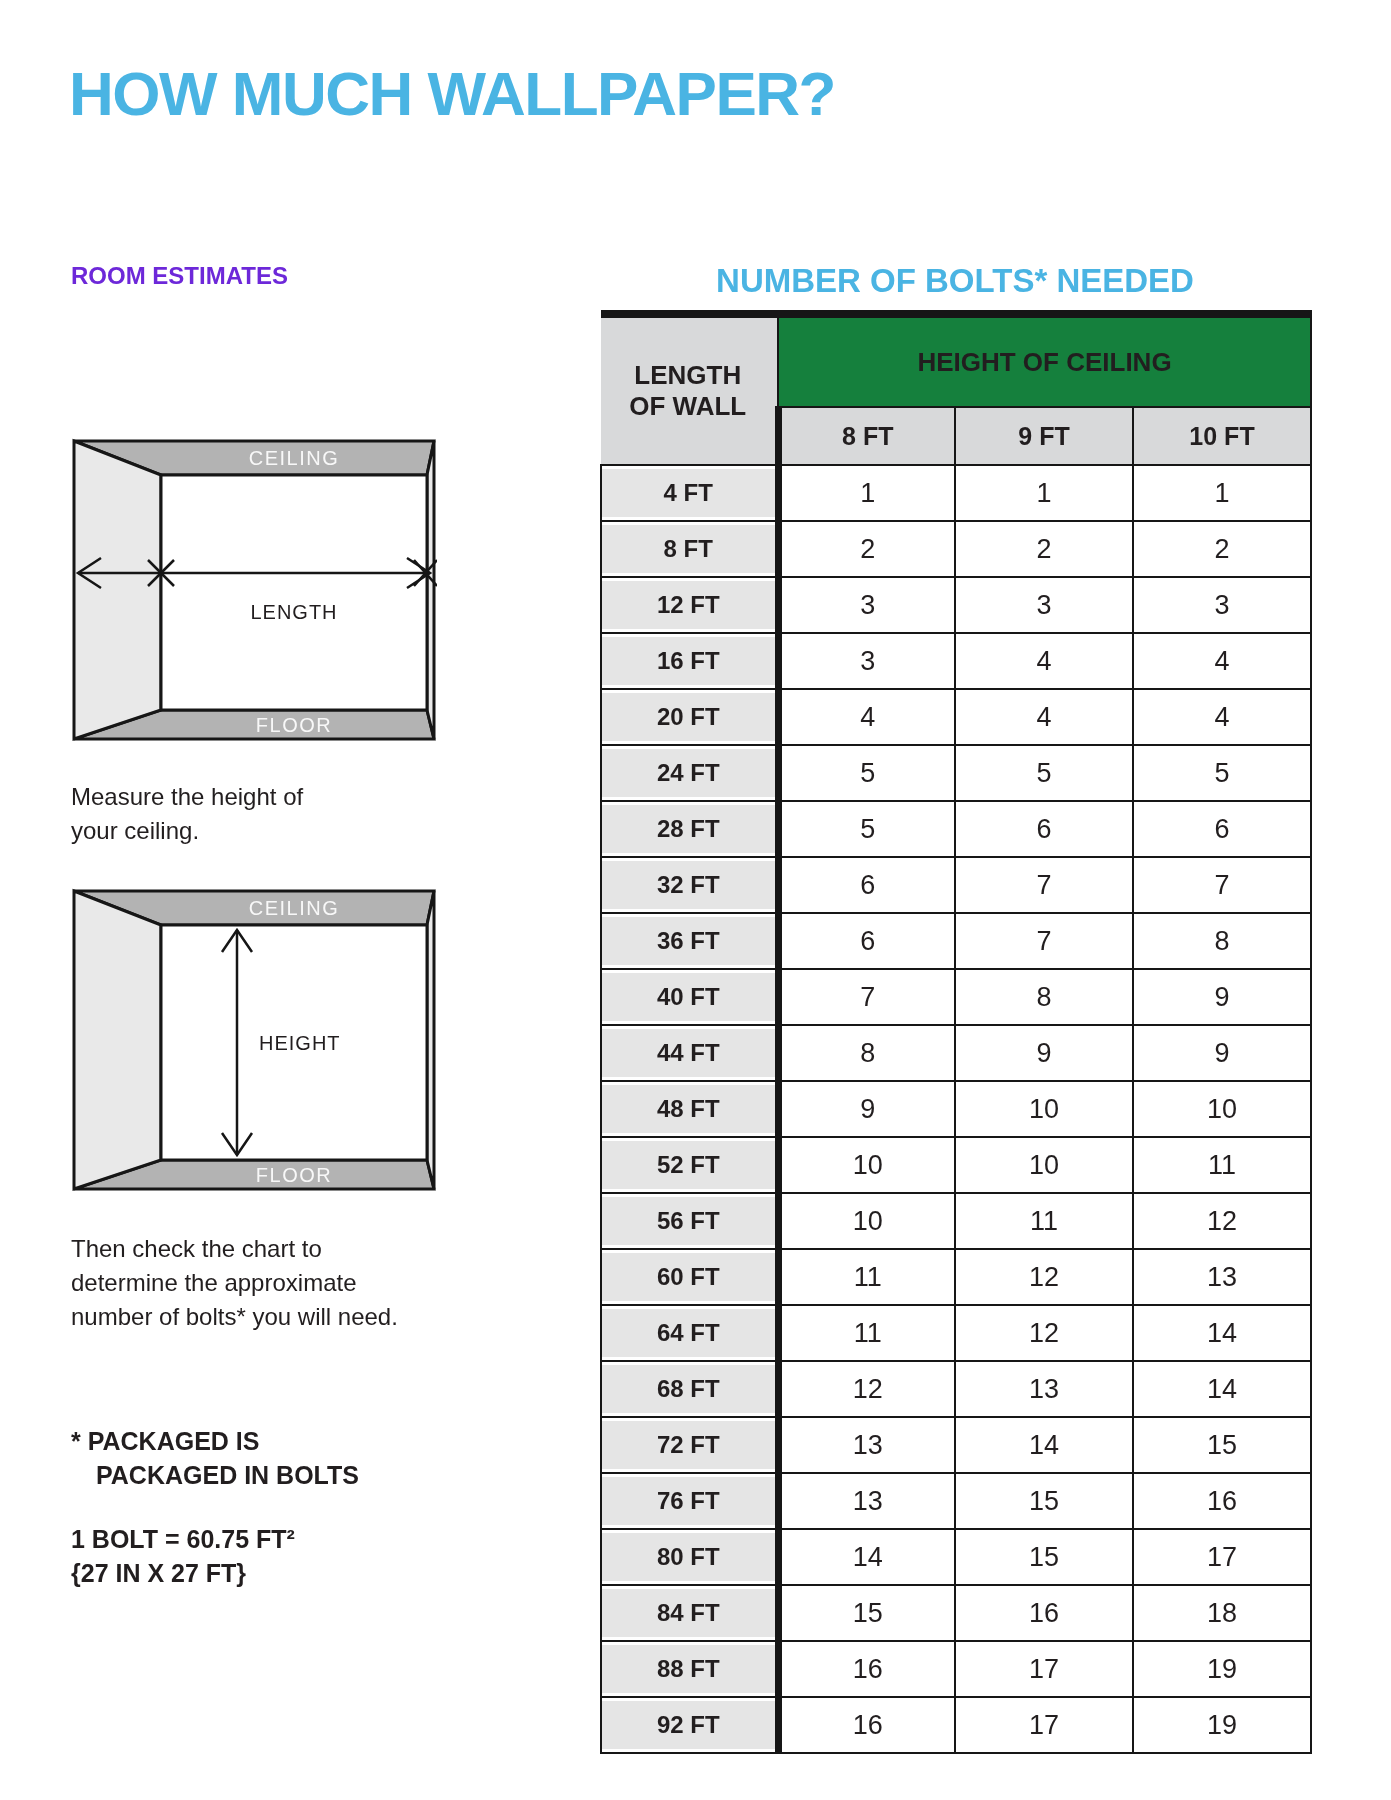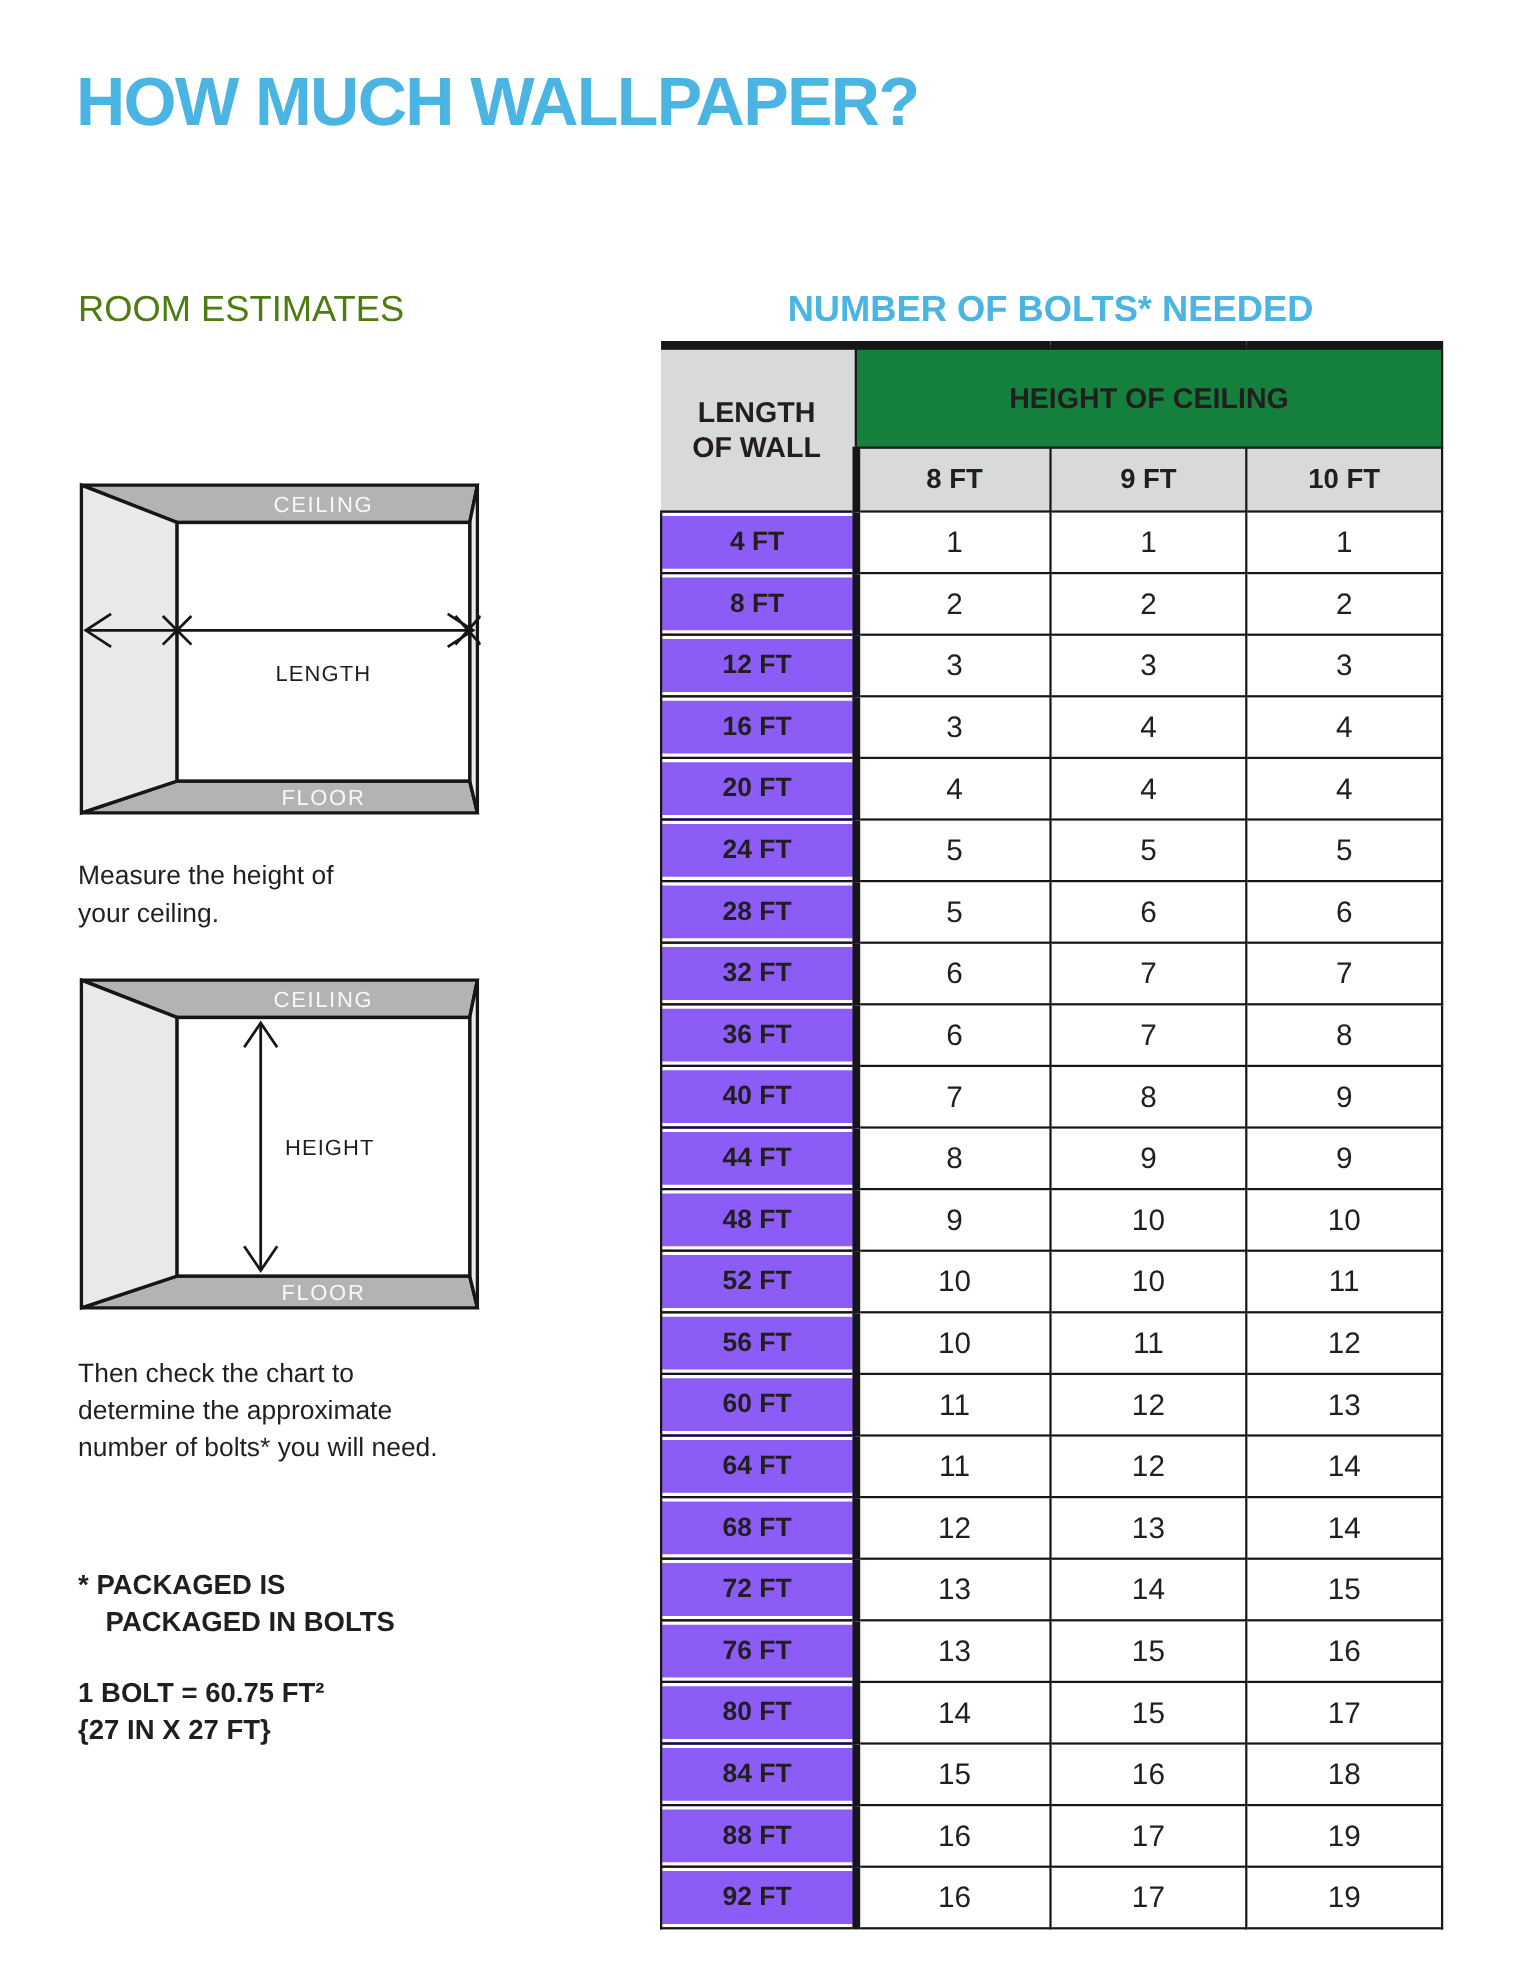--- a/index.html
+++ b/index.html
@@ -6,21 +6,21 @@
   .canvas{
     position:relative;width:1391px;height:1800px;background:#ffffff;overflow:hidden;
     font-family:"Liberation Sans","DejaVu Sans",sans-serif;color:#221e1f;
   }
   .page-title{
     position:absolute;left:69px;top:58px;margin:0;
     font-size:62px;font-weight:bold;letter-spacing:-1.5px;color:#4ab4e3;white-space:nowrap;
   }
   .section-heading{
     position:absolute;left:71px;top:262px;margin:0;
-    font-size:33px;font-weight:normal;color:#4d7c0f;white-space:nowrap;
+    font-size:24px;font-weight:bold;color:#6d28d9;white-space:nowrap;
   }
   .step-text{
     position:absolute;left:71px;margin:0;font-size:24px;line-height:34px;
     white-space:pre-line;color:#221e1f;
   }
   .step1{top:322px;}
   .step2{top:780px;}
   .step3{top:1232px;}
   .room-svg{position:absolute;left:71px;width:366px;height:304px;}
   .svg1{top:438px;}
@@ -55,21 +55,21 @@
   th.ceiling-header{
     background:#15803d;font-size:26px;font-weight:bold;height:88px;
     border-left:7px solid #161616;
   }
   th.sub-header{
     background:#d8d9da;font-size:25px;font-weight:bold;height:56px;
     border-bottom:4px solid #161616;
   }
   th.sub-header.divider{border-left:7px solid #161616;}
   tbody th{
-    background:#8b5cf6;font-size:24px;font-weight:bold;height:54px;border-left:none;
+    background:#e5e5e5;font-size:24px;font-weight:bold;height:54px;border-left:none;
     box-shadow:inset 0 3px 0 #ffffff,inset 0 -3px 0 #ffffff;
   }
   tbody td{background:#ffffff;font-size:27px;font-weight:normal;height:54px;}
   tbody td.divider{border-left:7px solid #161616;}
   svg text{font-family:"Liberation Sans","DejaVu Sans",sans-serif;}
   .panel-text{fill:#f8f8f8;font-size:20px;letter-spacing:1.5px;}
   .dim-text{fill:#221e1f;font-size:20px;letter-spacing:1px;}
 </style>
 </head>
 <body>

